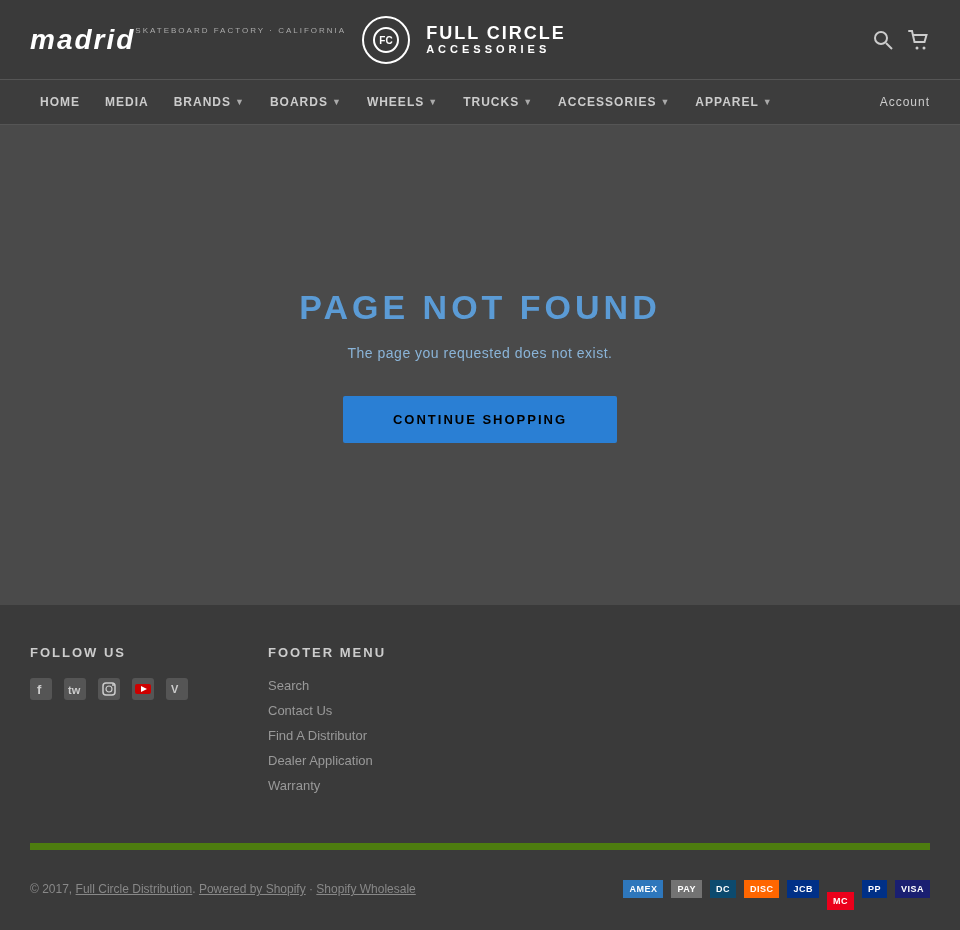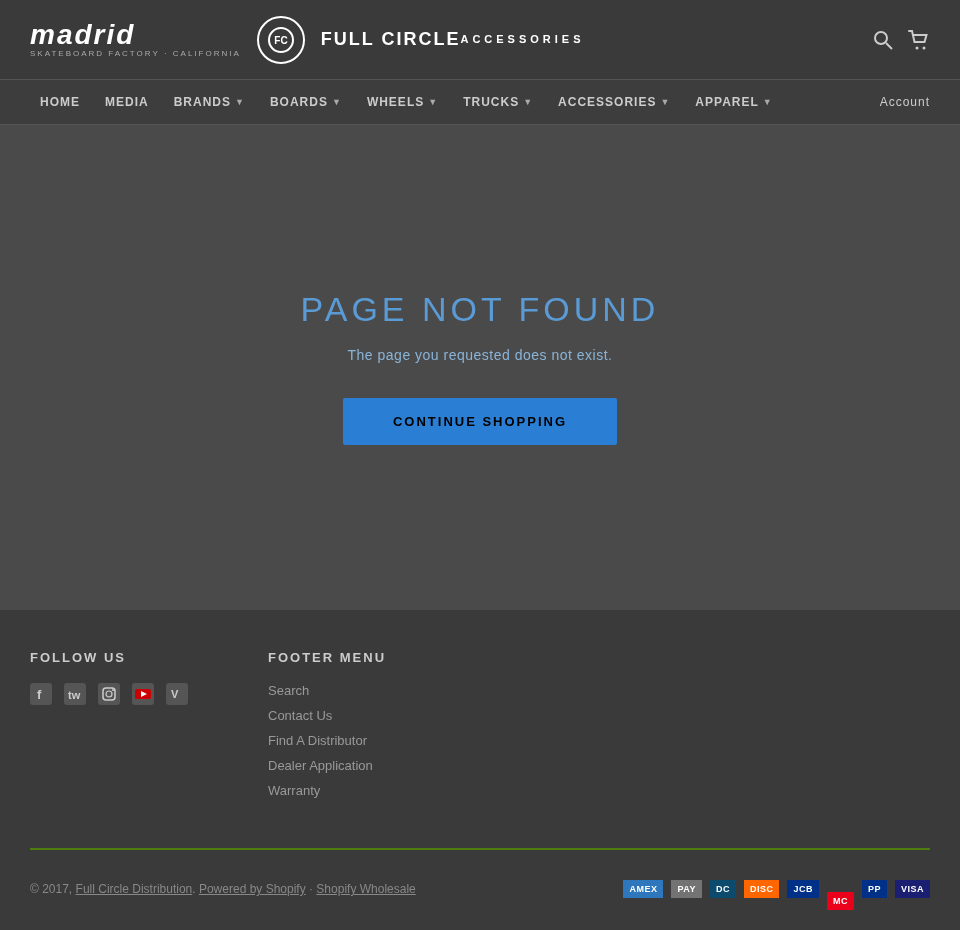--- a/index.html
+++ b/index.html
@@ -85,21 +85,21 @@
     .main-content {
       flex: 1;
       display: flex;
       flex-direction: column;
       align-items: center;
       justify-content: center;
       padding: 60px 20px;
     }
     .page-not-found-title {
       font-size: 34px;
-      font-weight: normal;
+      font-weight: bold;
       color: #5b9bd5;
       letter-spacing: 4px;
       text-transform: uppercase;
       margin-bottom: 18px;
     }
     .page-not-found-subtitle {
       font-size: 14px;
       color: #8ab4d8;
       margin-bottom: 35px;
       letter-spacing: 0.5px;
@@ -152,21 +152,21 @@
     }
     .social-icon {
       color: #999;
       font-size: 20px;
       cursor: pointer;
       text-decoration: none;
     }
 
     
     .footer-bottom {
-      border-top: 2px solid #4d7c0f;
+      border-top: 7px solid #4d7c0f;
       padding-top: 18px;
       display: flex;
       justify-content: space-between;
       align-items: center;
       flex-wrap: wrap;
       gap: 10px;
     }
     .footer-copyright {
       color: #888;
       font-size: 12px;
@@ -200,33 +200,33 @@
     .payment-badge.jcb { background: #003087; color: #fff; }
     .payment-badge.diners { background: #0c4a6e; color: #fff; }
   </style>
 </head>
 <body>
 
 <header class="header">
   <div class="logo-area">
     <div style="display:flex;align-items:center;gap:8px;">
 
-      <div style="display:flex;flex-direction:column;align-items:flex-start;">
+      <div style="display:flex;flex-direction:row;align-items:flex-start;">
         <span style="color:#fff;font-size:28px;font-weight:900;font-style:italic;letter-spacing:2px;line-height:1;">madrid</span>
         <span style="color:#aaa;font-size:8px;letter-spacing:2px;text-transform:uppercase;">SKATEBOARD FACTORY · CALIFORNIA</span>
       </div>
 
       <div style="width:48px;height:48px;border-radius:50%;border:2px solid #fff;background:transparent;display:flex;align-items:center;justify-content:center;margin:0 8px;">
         <svg width="28" height="28" viewBox="0 0 28 28">
           <circle cx="14" cy="14" r="12" fill="none" stroke="#fff" stroke-width="2"></circle>
           <text x="14" y="18" text-anchor="middle" fill="#fff" font-size="10" font-weight="bold">FC</text>
         </svg>
       </div>
 
-      <div style="display:flex;flex-direction:row;align-items:center;">
+      <div style="display:flex;flex-direction:column;">
         <span style="color:#fff;font-size:18px;font-weight:900;letter-spacing:2px;line-height:1.1;">FULL CIRCLE</span>
         <span style="color:#fff;font-size:11px;font-weight:bold;letter-spacing:4px;">ACCESSORIES</span>
       </div>
     </div>
   </div>
   <div class="header-icons">
     <button class="header-icon-btn" aria-label="Search">
       <svg width="20" height="20" viewBox="0 0 20 20" fill="none">
         <circle cx="8" cy="8" r="6" stroke="#ccc" stroke-width="2"></circle>
         <line x1="13" y1="13" x2="19" y2="19" stroke="#ccc" stroke-width="2"></line>

